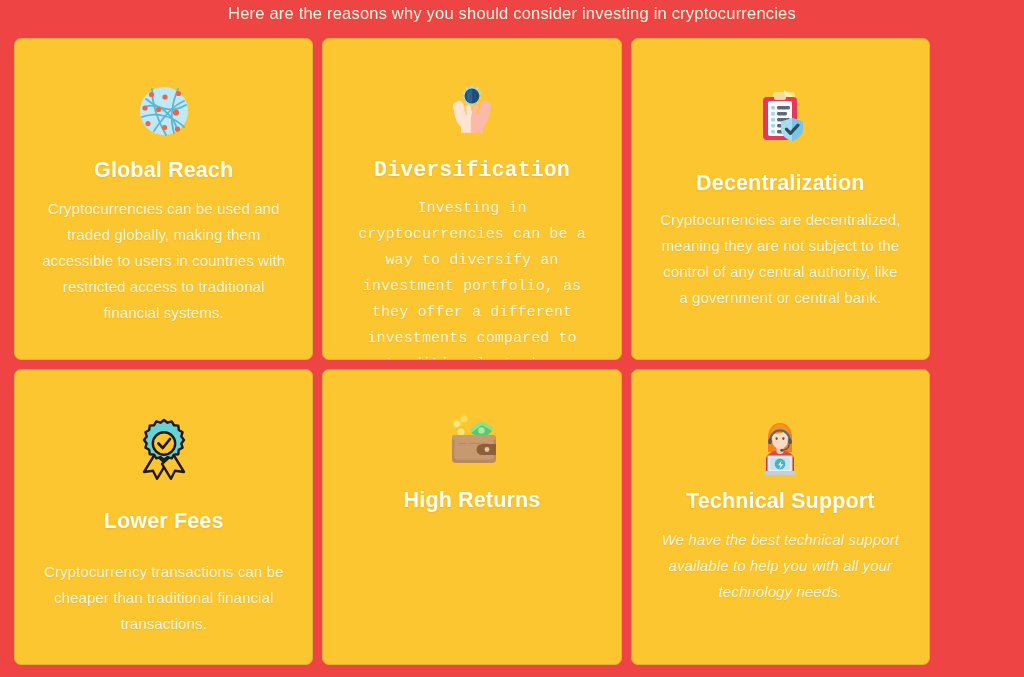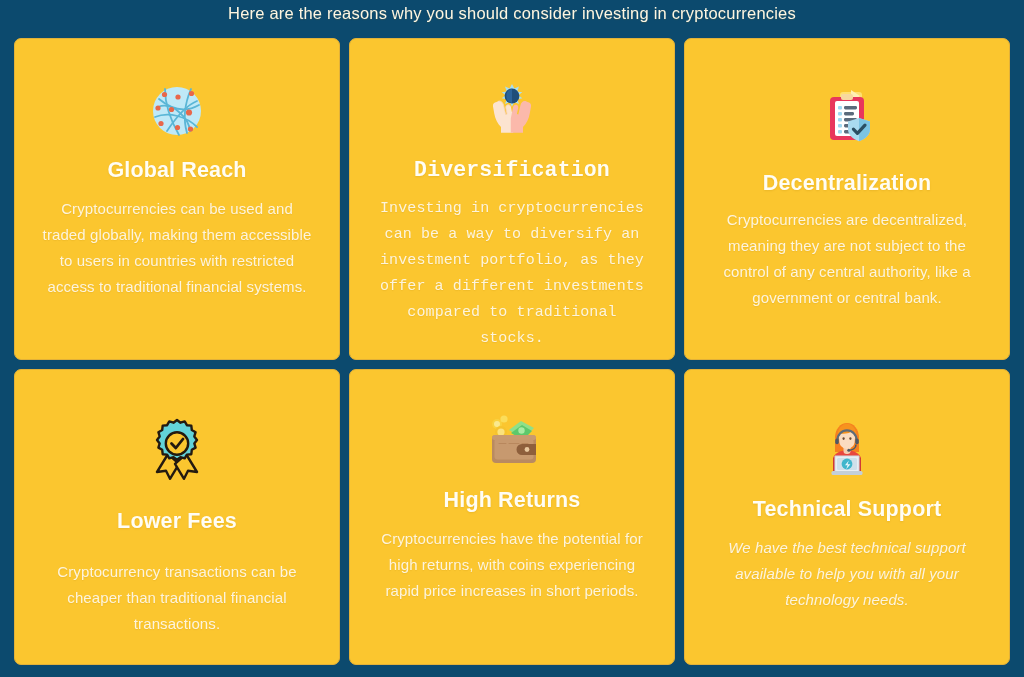--- a/index.html
+++ b/index.html
@@ -11,21 +11,21 @@
   }
   body {
     background: #fbc62f;
     font-family: "Liberation Sans", sans-serif;
     -webkit-font-smoothing: antialiased;
   }
   .page {
     width: 1024px;
     height: 677px;
     position: relative;
-    background: #0c4a6e;
+    background: #ef4444;
   }
 
   
   .section-heading {
     position: absolute;
     top: 3px;
     left: 0;
     width: 1024px;
     text-align: center;
     font-size: 16.5px;
@@ -34,21 +34,21 @@
     color: #fdf6e3;
     line-height: 21px;
     text-shadow: 0 1px 1px rgba(170,120,10,.18);
   }
 
   
   .cards-grid {
     position: absolute;
     top: 38px;
     left: 14px;
-    width: 996px;
+    width: 916px;
     height: 628px;
     display: grid;
     grid-template-columns: repeat(3, 1fr);
     grid-template-rows: 322px 296px;
     column-gap: 9px;
     row-gap: 9px;
   }
   .card {
     background: #fbc62f;
     border: 1px solid #e2b139;
@@ -106,21 +106,21 @@
 
   .card[data-idx="3"] .card-inner { padding-top: 46px; gap: 12px; }
   .card[data-idx="3"] .card-title { margin-top: 16px; }
   .card[data-idx="3"] .card-body  { margin-top: 13px; max-width: 282px; }
 
   .card[data-idx="4"] .card-inner { padding-top: 38px; }
   .card[data-idx="4"] .card-title { margin-top: 15px; }
   .card[data-idx="4"] .card-body  { margin-top: 13px; max-width: 284px; }
 
   .card[data-idx="5"] .card-inner { padding-top: 46px; }
-  .card[data-idx="5"] .card-title { margin-top: 16px; }
+  .card[data-idx="5"] .card-title { margin-top: 8px; }
   .card[data-idx="5"] .card-body  { margin-top: 13px; max-width: 280px; font-style: italic; }
 </style>
 </head>
 <body>
 
 <div class="page">
 
   <div class="section-heading">Here are the reasons why you should consider investing in cryptocurrencies</div>
 
   <div class="cards-grid">
@@ -258,21 +258,20 @@
               <path d="M19 35.5 h7"></path>
                 <path d="M29 35.5 h10"></path>
                 <path d="M42 35.5 h6"></path>
             </g>
 
             <path d="M42 36 h14 v11 h-14 a5.5 5.5 0 0 1 0-11z" fill="#8e5f3c"></path>
             <circle cx="47" cy="41.5" r="2.4" fill="#e8c79e"></circle>
           </svg>
         </span>
         <div class="card-title">High Returns</div>
-        <div class="card-body">Cryptocurrencies have the potential for high returns, with coins experiencing rapid price increases in short periods.</div>
       </div>
     </div>
 
     <div class="card" data-idx="5">
       <div class="card-inner">
         <span class="card-icon">
           <svg viewBox="0 0 64 64" width="64" height="64" aria-hidden="true">
 
             <path d="M20 22 c0-9 5.4-15 12-15 s12 6 12 15 l0 14 -24 0z" fill="#f58020"></path>
 

